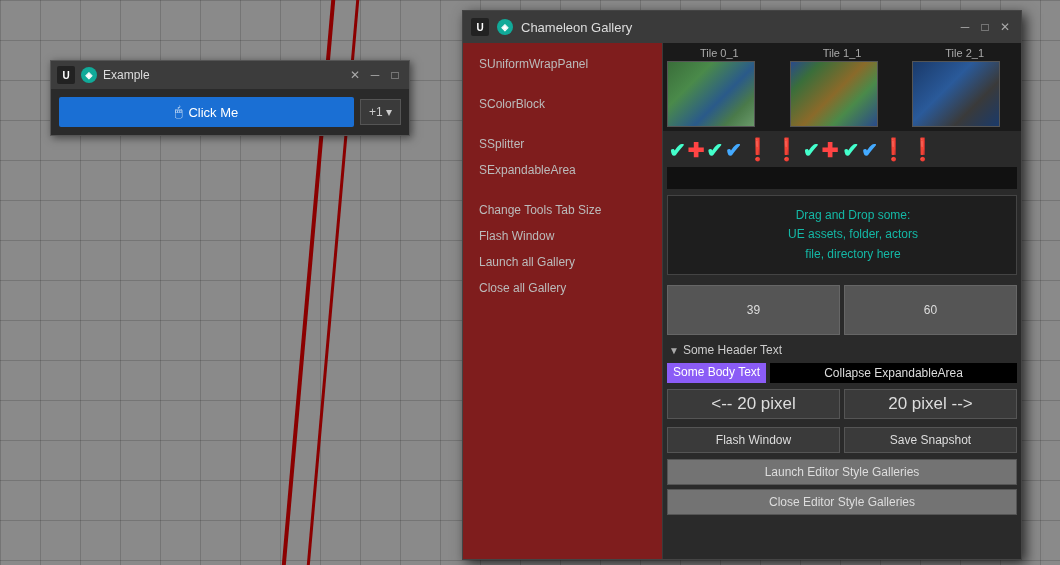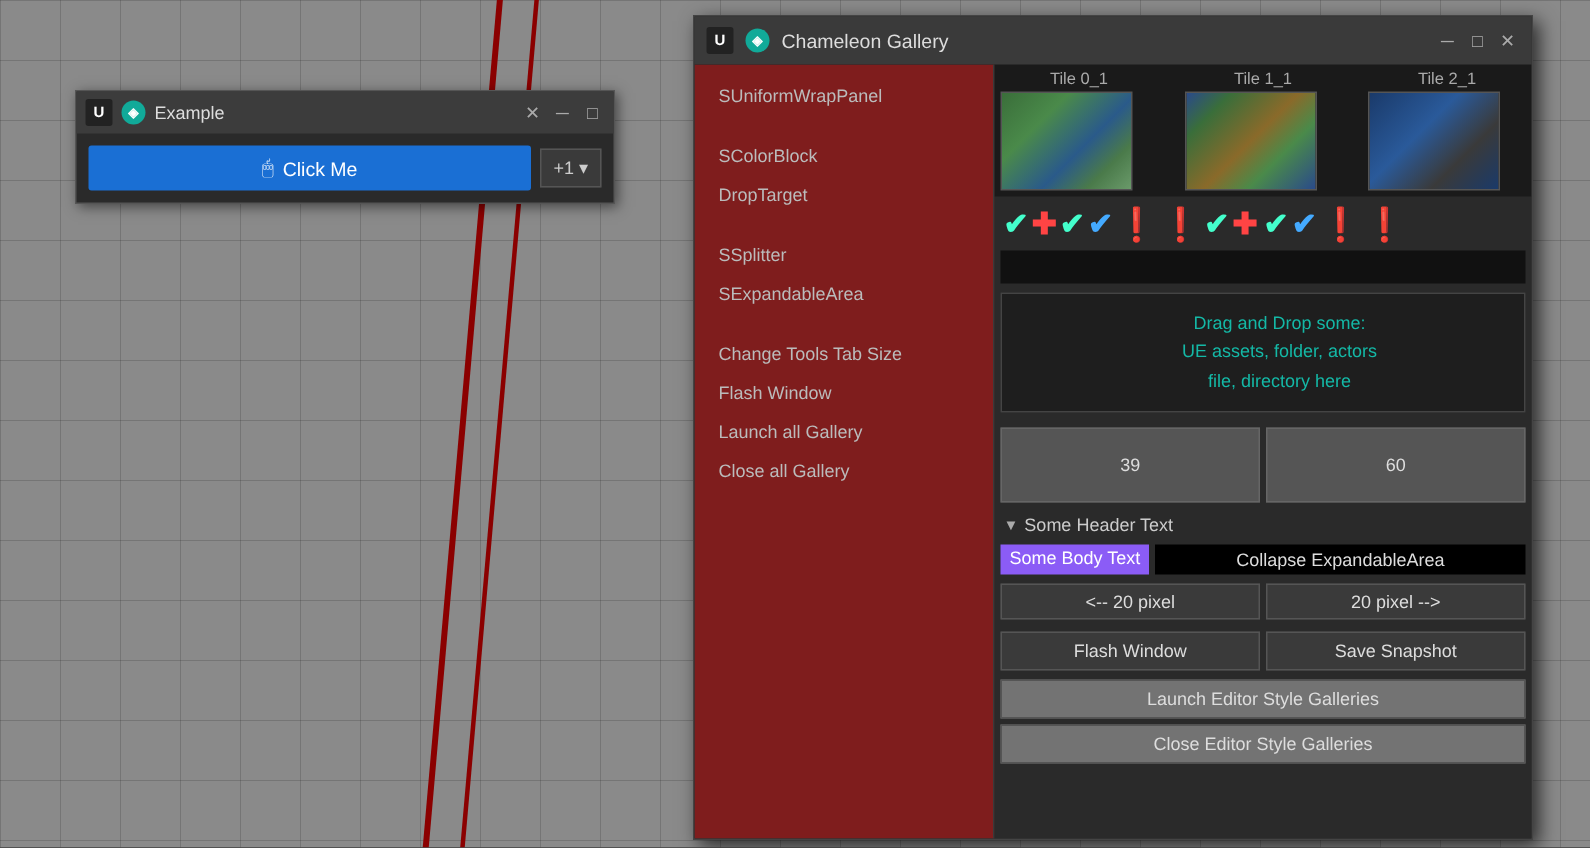--- a/index.html
+++ b/index.html
@@ -344,21 +344,21 @@
       display: flex;
       gap: 4px;
       padding: 4px;
     }
     .tool-btn {
       flex: 1;
       background: #3a3a3a;
       border: 1px solid #555;
       color: #ddd;
       padding: 4px;
-      font-size: 12px;
+      font-size: 17px;
       cursor: pointer;
     }
 
     
     .action-row {
       display: flex;
       gap: 4px;
       padding: 4px;
     }
     .action-btn {
@@ -429,23 +429,20 @@
   <div class="gallery-body">
 
     <div class="gallery-sidebar">
       <div class="sidebar-item">
         <span>SUniformWrapPanel</span>
       </div>
       <div class="sidebar-sep"></div>
       <div class="sidebar-item">
         <span>SColorBlock</span>
       </div>
-      <div class="sidebar-item">
-        <span>DropTarget</span>
-      </div>
       <div class="sidebar-sep"></div>
       <div class="sidebar-item">
         <span>SSplitter</span>
       </div>
       <div class="sidebar-item">
         <span>SExpandableArea</span>
       </div>
       <div class="sidebar-sep"></div>
       <div class="sidebar-item">
         <span>Change Tools Tab Size</span>

